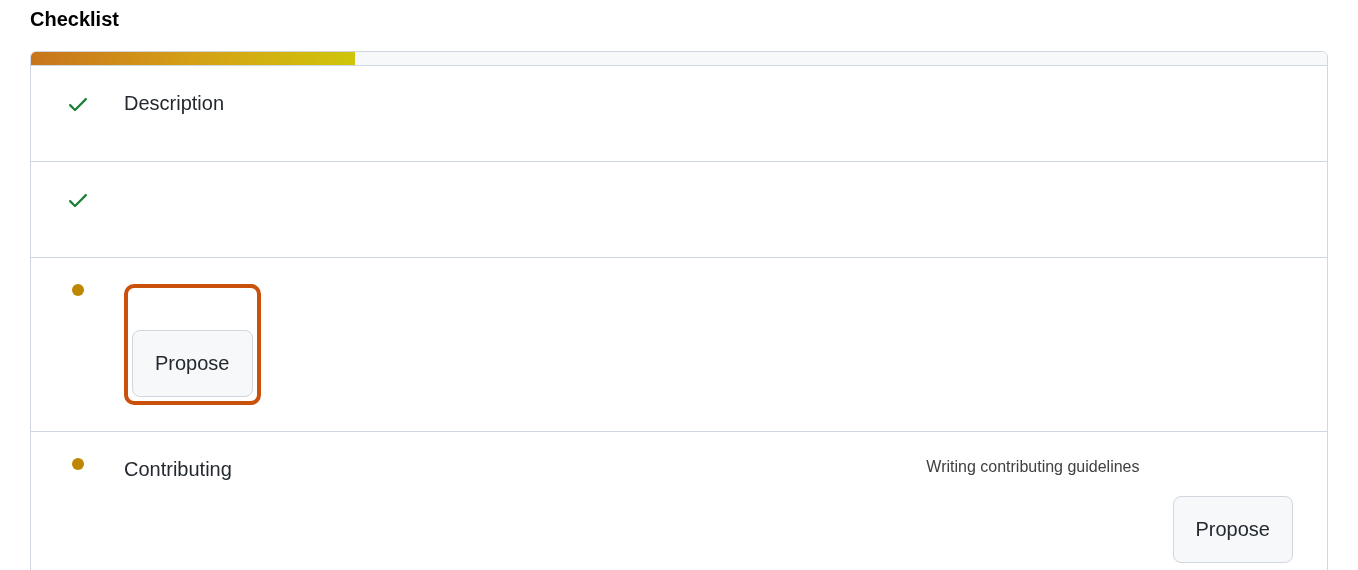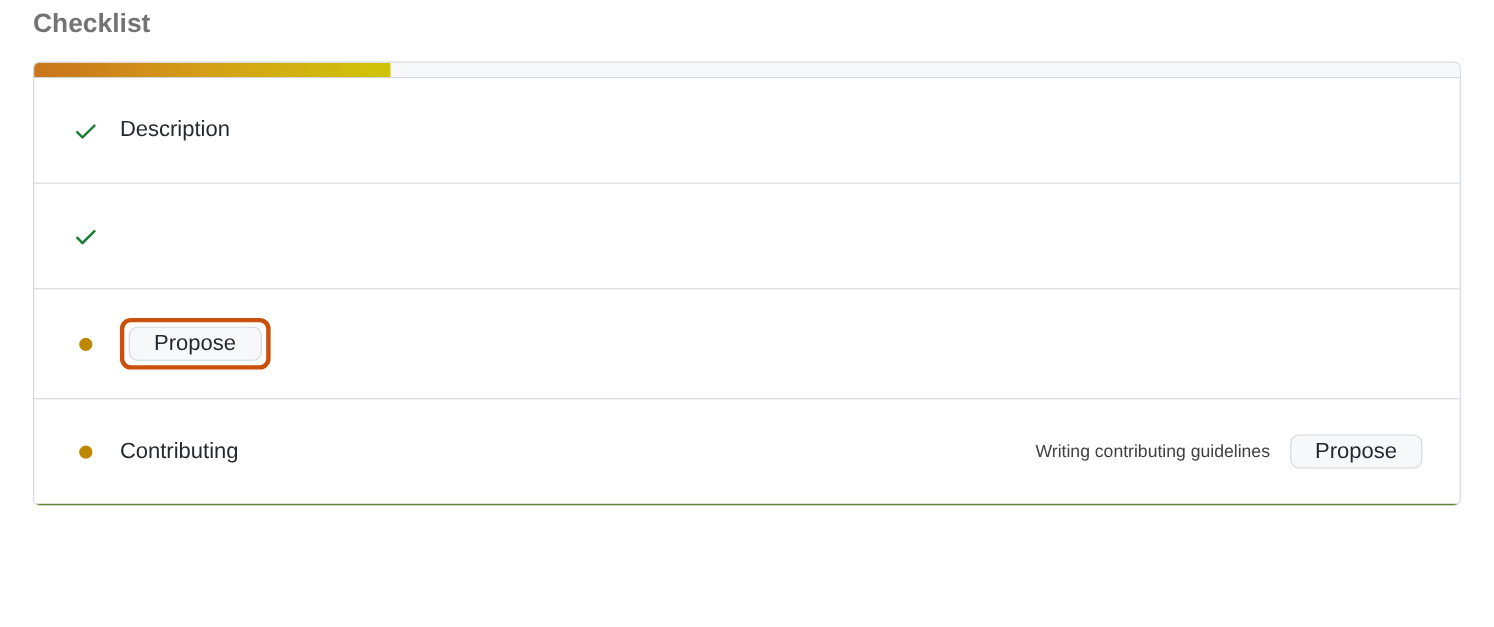--- a/index.html
+++ b/index.html
@@ -3,24 +3,24 @@
   <meta charset="utf-8">
   <style>
     * { box-sizing: border-box; margin: 0; padding: 0; }
     body {
       font-family: -apple-system, BlinkMacSystemFont, "Segoe UI", Helvetica, Arial, sans-serif;
       background: #ffffff;
       color: #24292f;
       padding: 8px 30px 0 30px;
     }
     .heading {
-      font-size: 24px;
+      font-size: 20px;
       font-weight: 600;
       margin-bottom: 20px;
-      color: #737373;
+      color: #000000;
     }
     .checklist-container {
       border: 1px solid #d0d7de;
       border-radius: 6px;
       overflow: hidden;
     }
     .progress-bar {
       height: 14px;
       background: #f6f8fa;
       border-bottom: 1px solid #d0d7de;
@@ -29,24 +29,24 @@
     .progress-fill {
       position: absolute;
       top: 0;
       left: 0;
       height: 100%;
       width: 25%;
       background: linear-gradient(90deg, #c9741c 0%, #d4a017 50%, #cfc50a 100%);
     }
     .checklist-row {
       display: flex;
-      align-items: center;
       padding: 26px 34px;
       border-bottom: 1px solid #d0d7de;
       min-height: 96px;
+      gap: 15px;
     }
     .checklist-row:last-child {
       border-bottom: 1px solid #4d7c0f;
     }
     .icon-wrap {
       width: 26px;
       display: flex;
       justify-content: center;
       margin-right: 18px;
       flex-shrink: 0;
@@ -70,28 +70,29 @@
     }
     .help-link {
       font-size: 16px;
       color: #404040;
       text-decoration: none;
       margin-right: 18px;
       cursor: pointer;
     }
     .propose-btn {
       font-size: 20px;
-      padding: 3px 22px;
+      padding: 21px 22px;
       background: #f6f8fa;
       border: 1px solid #d0d7de;
       border-radius: 8px;
       color: #24292f;
       cursor: pointer;
       font-weight: 500;
       font-family: inherit;
+      margin-top: 38px;
     }
     .highlight-wrap {
       border: 4px solid #c9510c;
       border-radius: 10px;
       padding: 4px;
     }
   </style>
 </head>
 <body>
 

